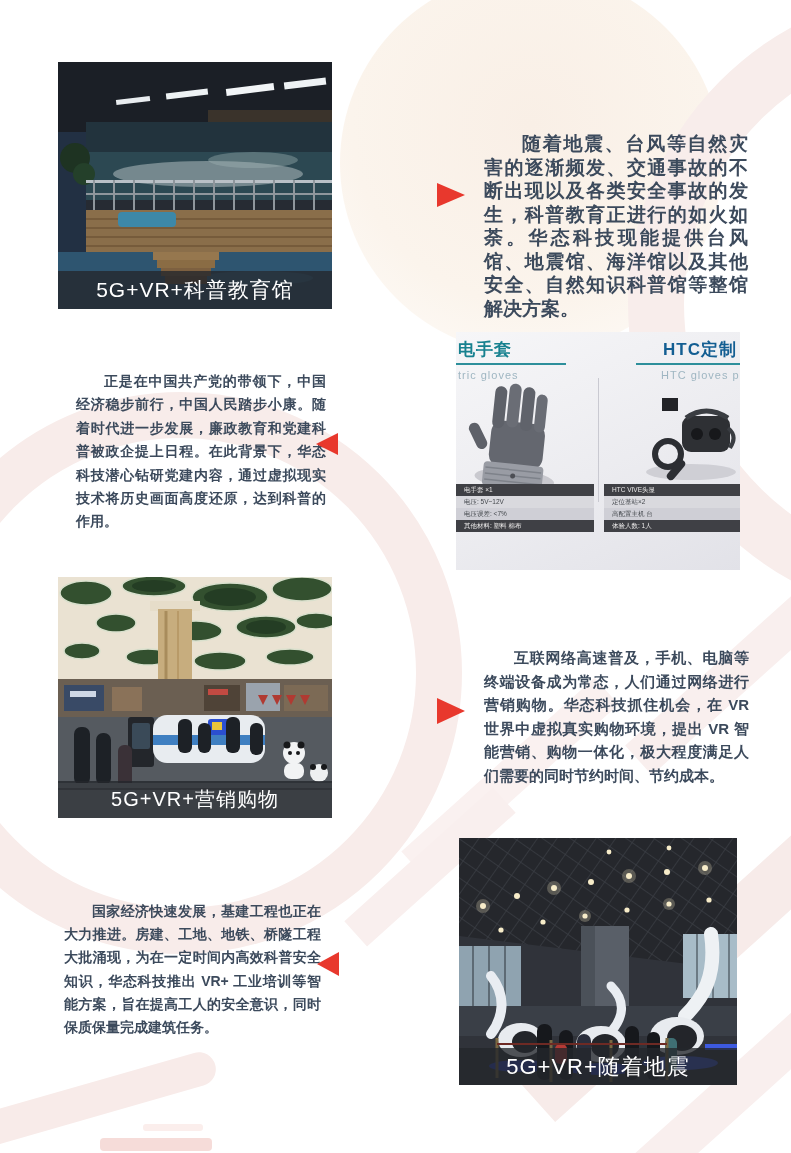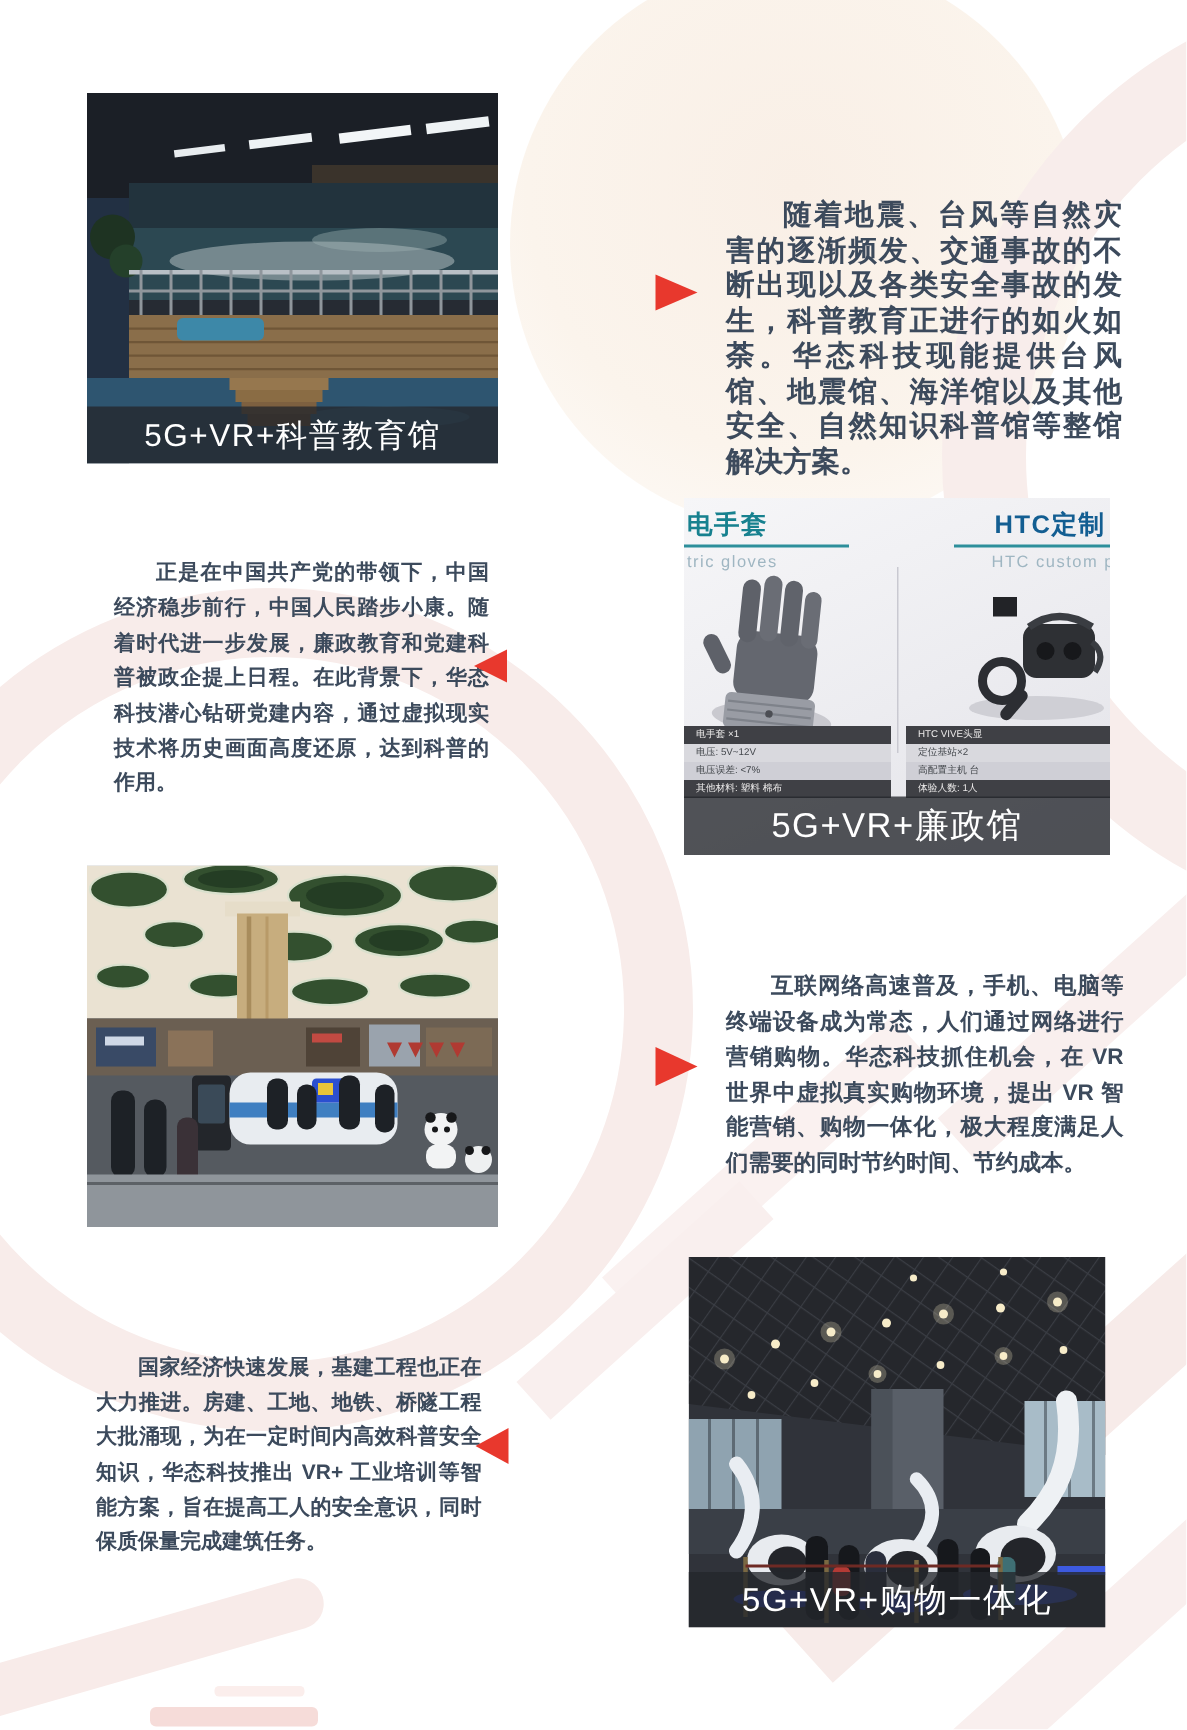--- a/index.html
+++ b/index.html
@@ -139,21 +139,21 @@
 
   <p class="para" id="para2">正是在中国共产党的带领下，中国经济稳步前行，中国人民踏步小康。随着时代进一步发展，廉政教育和党建科普被政企提上日程。在此背景下，华态科技潜心钻研党建内容，通过虚拟现实技术将历史画面高度还原，达到科普的作用。</p>
   <div class="arrow arrow-left" id="arrow2"></div>
   <div class="photo" id="img2">
     <div class="sheet">
       <div class="head" id="head-left">电手套</div>
       <div class="head" id="head-right">HTC定制</div>
       <div class="head-rule" id="rule-left"></div>
       <div class="head-rule" id="rule-right"></div>
       <div class="subhead" id="sub-left">tric gloves</div>
-      <div class="subhead" id="sub-right">HTC custom p</div>
+      <div class="subhead" id="sub-right">HTC gloves p</div>
       <div class="vdiv"></div>
       <svg width="284" height="199" viewBox="0 0 284 199" style="position:absolute;left:0;top:0;">
         <g transform="translate(14,52) rotate(6 45 60)">
           <ellipse cx="48" cy="95" rx="40" ry="10" fill="#c9c9cf"></ellipse>
           <rect x="20" y="38" width="54" height="46" rx="12" fill="#64676f"></rect>
           <rect x="20" y="4" width="12" height="42" rx="6" fill="#5e6169"></rect>
           <rect x="34" y="0" width="12" height="44" rx="6" fill="#6a6d75"></rect>
           <rect x="48" y="2" width="12" height="44" rx="6" fill="#60636b"></rect>
           <rect x="62" y="8" width="11" height="38" rx="5.5" fill="#6a6d75"></rect>
           <rect x="2" y="42" width="11" height="28" rx="5.5" fill="#5e6169" transform="rotate(-32 7 56)"></rect>
@@ -181,21 +181,20 @@
         <div class="row lite2">电压误差: &lt;7%</div>
         <div class="row dark">其他材料: 塑料 棉布</div>
       </div>
       <div class="spec" id="spec-right">
         <div class="row dark">HTC VIVE头显</div>
         <div class="row lite">定位基站×2</div>
         <div class="row lite2">高配置主机 台</div>
         <div class="row dark">体验人数: 1人</div>
       </div>
     </div>
-    <div class="caption" id="cap2">5G+VR+廉政馆</div>
   </div>
 
   <div class="photo" id="img3">
     <svg width="274" height="241" viewBox="0 0 274 241">
       <rect width="274" height="241" fill="#555a60"></rect>
       <rect width="274" height="102" fill="#eae2d2"></rect>
       <g fill="#33502f" stroke="#d9e0cd" stroke-width="1.5">
         <ellipse cx="28" cy="16" rx="26" ry="12"></ellipse>
           <ellipse cx="96" cy="9" rx="32" ry="10"></ellipse>
         <ellipse cx="172" cy="20" rx="38" ry="14"></ellipse>
@@ -255,20 +254,21 @@
           <circle cx="232" cy="176" r="2" fill="#17181a"></circle>
         <circle cx="240" cy="176" r="2" fill="#17181a"></circle>
         <rect x="226" y="186" width="20" height="16" rx="7" fill="#f2f3f4"></rect>
         <circle cx="261" cy="196" r="9" fill="#eef0f1"></circle>
           <circle cx="255" cy="190" r="3" fill="#17181a"></circle>
         <circle cx="266" cy="190" r="3" fill="#17181a"></circle>
       </g>
       <rect x="0" y="206" width="274" height="35" fill="#8f959b"></rect>
       <line x1="0" y1="212" x2="274" y2="212" stroke="#5c6166" stroke-width="2"></line>
     </svg>
+    <div class="caption" id="cap3">5G+VR+营销购物</div>
   </div>
   <div class="arrow arrow-right" id="arrow3"></div>
   <p class="para" id="para4">国家经济快速发展，基建工程也正在大力推进。房建、工地、地铁、桥隧工程大批涌现，为在一定时间内高效科普安全知识，华态科技推出 VR+ 工业培训等智能方案，旨在提高工人的安全意识，同时保质保量完成建筑任务。</p>
 
   <p class="para" id="para3">互联网络高速普及，手机、电脑等终端设备成为常态，人们通过网络进行营销购物。华态科技抓住机会，在 VR 世界中虚拟真实购物环境，提出 VR 智能营销、购物一体化，极大程度满足人们需要的同时节约时间、节约成本。</p>
   <div class="arrow arrow-left" id="arrow4"></div>
   <div class="photo" id="img4">
     <svg width="278" height="247" viewBox="0 0 278 247">
       <defs>
         <pattern id="grid" width="16" height="16" patternUnits="userSpaceOnUse" patternTransform="rotate(35)">
@@ -341,16 +341,16 @@
       <rect x="96" y="206" width="12" height="20" rx="5" fill="#b43a35"></rect>
       <rect x="206" y="200" width="12" height="34" rx="5" fill="#3f6f74"></rect>
       <g stroke="#7a6842" stroke-width="3">
         <line x1="38" y1="200" x2="38" y2="240"></line>
           <line x1="92" y1="202" x2="92" y2="244"></line>
         <line x1="152" y1="202" x2="152" y2="244"></line>
           <line x1="208" y1="200" x2="208" y2="242"></line>
       </g>
       <line x1="38" y1="206" x2="208" y2="206" stroke="#6e2a24" stroke-width="2"></line>
     </svg>
-    <div class="caption" id="cap4">5G+VR+购物一体化</div>
+    <div class="caption" id="cap4">5G+VR+随着地震</div>
   </div>
 
 </div>
 
 </body></html>

